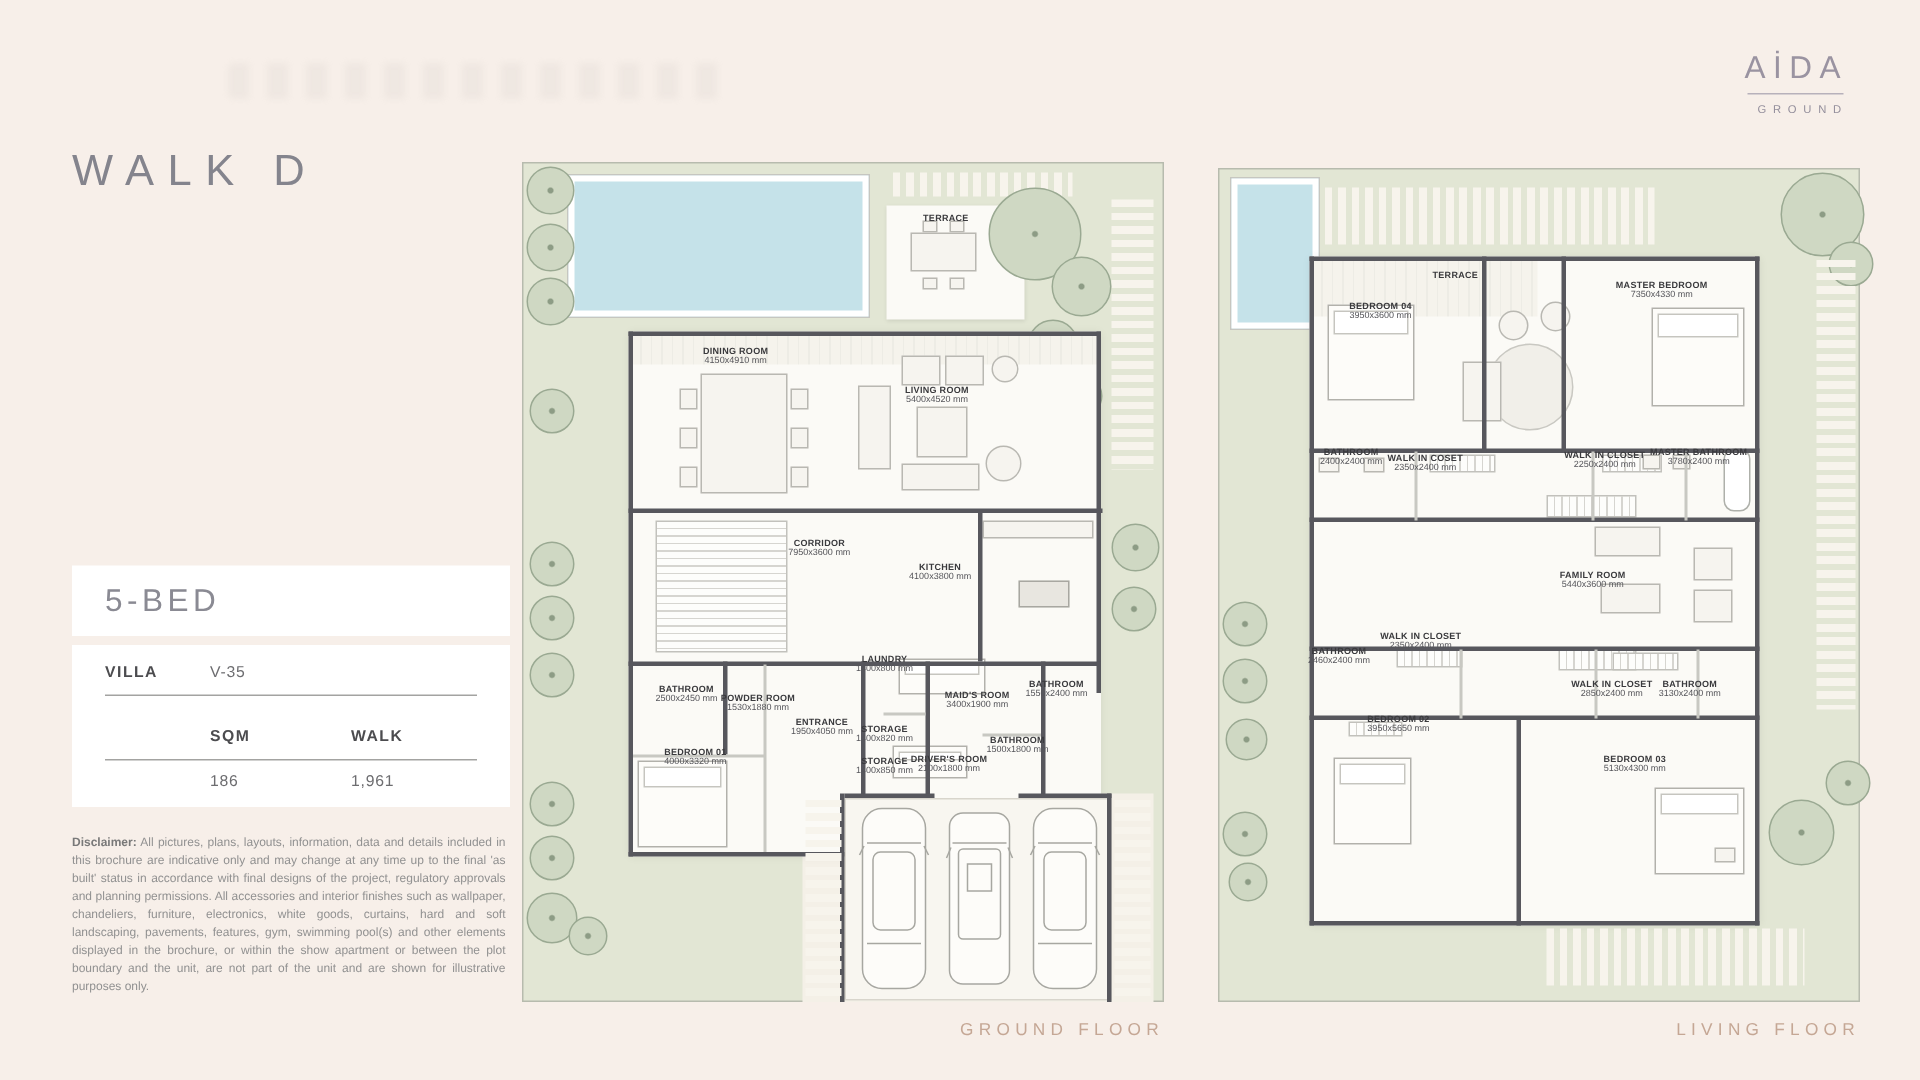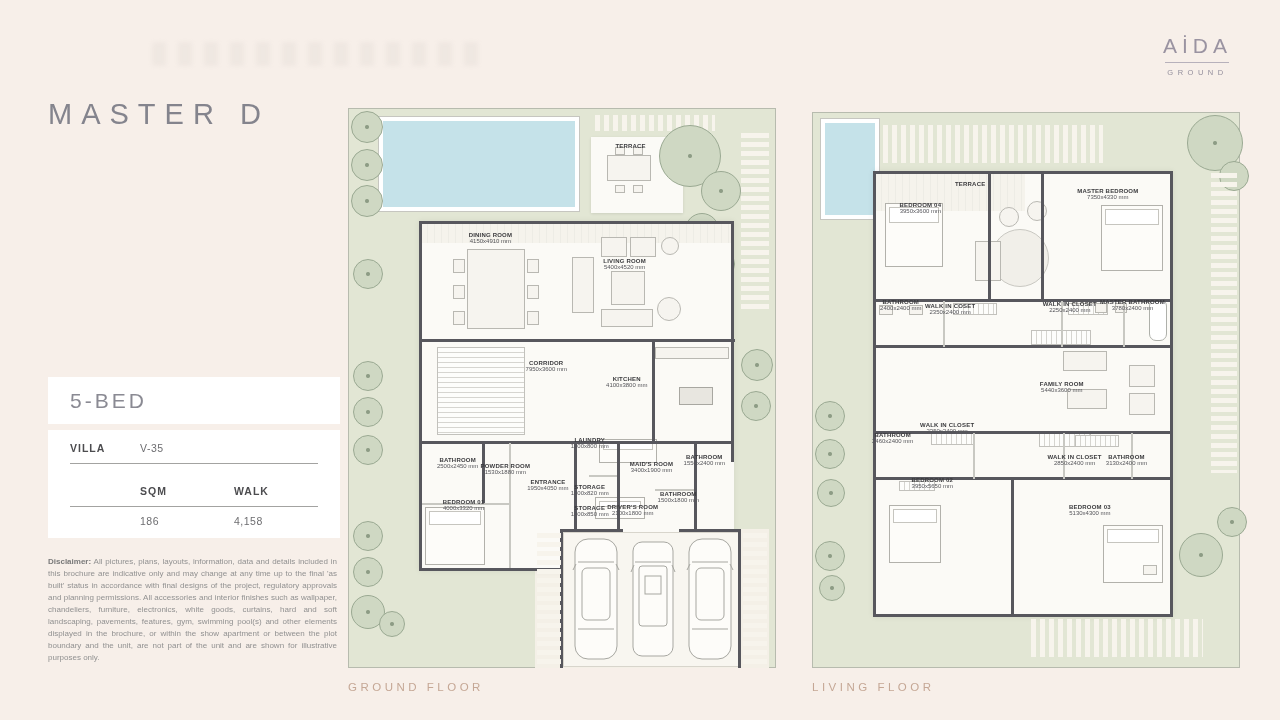--- a/index.html
+++ b/index.html
@@ -1,35 +1,35 @@
 <!DOCTYPE html>
 <html><head>
 <meta charset="utf-8">
 <style>
   html,body{margin:0;padding:0}
   .page{position:relative;width:1280px;height:720px;background:#f7efe9;font-family:"Liberation Sans",sans-serif;overflow:hidden}
   .watermark{position:absolute;left:152px;top:42px;width:330px;height:24px;background:repeating-linear-gradient(90deg,rgba(190,185,180,.28) 0 14px,rgba(190,185,180,0) 14px 26px);filter:blur(2px);border-radius:4px;opacity:.5}
   .page-title{position:absolute;left:48px;top:98px;font-size:29px;letter-spacing:9px;color:#84848d;font-weight:400}
-  .brand{position:absolute;top:34px;right:48px;text-align:center}
+  .brand{position:absolute;top:34px;right:48px;text-align:right}
   .brand-name{font-size:21px;letter-spacing:5px;color:#9a93a1}
   .brand-line{width:64px;height:1px;background:#b7b1bb;margin:4px auto 5px}
   .brand-sub{font-size:7.5px;letter-spacing:4.5px;color:#948f9c}
   .card{position:absolute;left:48px;background:#ffffff}
   .card-bed{top:377px;width:292px;height:47px;display:flex;align-items:center;padding-left:22px;box-sizing:border-box;font-size:21px;letter-spacing:3px;color:#8a8a93}
   .card-table{top:430px;width:292px;height:108px}
   .ct{position:absolute;font-size:10.5px;white-space:nowrap}
   .ct.b{font-weight:bold;color:#4c4c4f;letter-spacing:1px}
   .ct.g{color:#6d6d70;letter-spacing:.5px}
   .rule{position:absolute;left:22px;right:22px;height:1px;background:#a3a3a1}
   .disclaimer{position:absolute;left:48px;top:556px;width:289px;font-size:8px;line-height:1.5;color:#919191;text-align:justify}
   .disclaimer b{color:#797979}
   .plan{position:absolute;background:#e2e6d4;border:1px solid #b7bbae;box-sizing:border-box}
   .plan-ground{left:348px;top:108px;width:428px;height:560px}
   .plan-first{left:812px;top:112px;width:428px;height:556px}
-  .caption{position:absolute;top:681px;font-size:11.5px;letter-spacing:3.5px;color:#c5a795;text-align:left}
+  .caption{position:absolute;top:681px;font-size:11.5px;letter-spacing:3.5px;color:#c5a795;text-align:right}
   .caption.gf{left:348px;width:428px}
   .caption.ff{left:812px;width:428px}
   .d{position:absolute;box-sizing:border-box}
   .tree{border-radius:50%;background:radial-gradient(circle at 50% 50%,#8d9c85 0 1.5px,#cfd8c3 2.5px);border:1px solid #9aa992}
   .pool{background:#c5e2e9;border:4px solid #ffffff;box-shadow:0 0 0 1px #c6c6c0}
   .bldg{background:#fbfaf6;box-shadow:0 0 6px rgba(0,0,0,.07)}
   .pad{background:#fbfaf6;box-shadow:0 1px 3px rgba(0,0,0,.10)}
   .drive{background:#f4f0e7}
   .garage{background:#f8f6f0;border:1px solid #d8d5cc}
   .wall{background:#57575d}
@@ -51,41 +51,41 @@
   .rd{font-size:6px;color:#55555a}
   .cars{position:absolute;left:214px;top:425px;z-index:3}
 </style>
 </head>
 <body>
 
 <div class="page">
 
   <div class="watermark"></div>
 
-  <div class="page-title">MASTER D</div>
+  <div class="page-title">WALK D</div>
 
   <div class="brand">
     <div class="brand-name">AİDA</div>
     <div class="brand-line"></div>
     <div class="brand-sub">GROUND</div>
   </div>
 
   <div class="card card-bed">
     <span>5-BED</span>
   </div>
 
   <div class="card card-table">
     <span class="ct b" style="left:22px;top:12px">VILLA</span>
     <span class="ct g" style="left:92px;top:12px">V-35</span>
     <div class="rule" style="top:33px"></div>
     <span class="ct b" style="left:92px;top:55px">SQM</span>
     <span class="ct b" style="left:186px;top:55px">WALK</span>
     <div class="rule" style="top:76px"></div>
     <span class="ct g" style="left:92px;top:85px">186</span>
-    <span class="ct g" style="left:186px;top:85px">4,158</span>
+    <span class="ct g" style="left:186px;top:85px">1,961</span>
   </div>
 
   <div class="disclaimer">
     <b>Disclaimer:</b>
     <span>All pictures, plans, layouts, information, data and details included in this brochure are indicative only and may change at any time up to the final 'as built' status in accordance with final designs of the project, regulatory approvals and planning permissions. All accessories and interior finishes such as wallpaper, chandeliers, furniture, electronics, white goods, curtains, hard and soft landscaping, pavements, features, gym, swimming pool(s) and other elements displayed in the brochure, or within the show apartment or between the plot boundary and the unit, are not part of the unit and are shown for illustrative purposes only.</span>
   </div>
 
   <div class="plan plan-ground" id="plan-ground">
     <svg class="cars" width="178" height="132" viewBox="0 0 178 132">
       <g fill="#fdfcf9" stroke="#a7a7a1" stroke-width="1">

